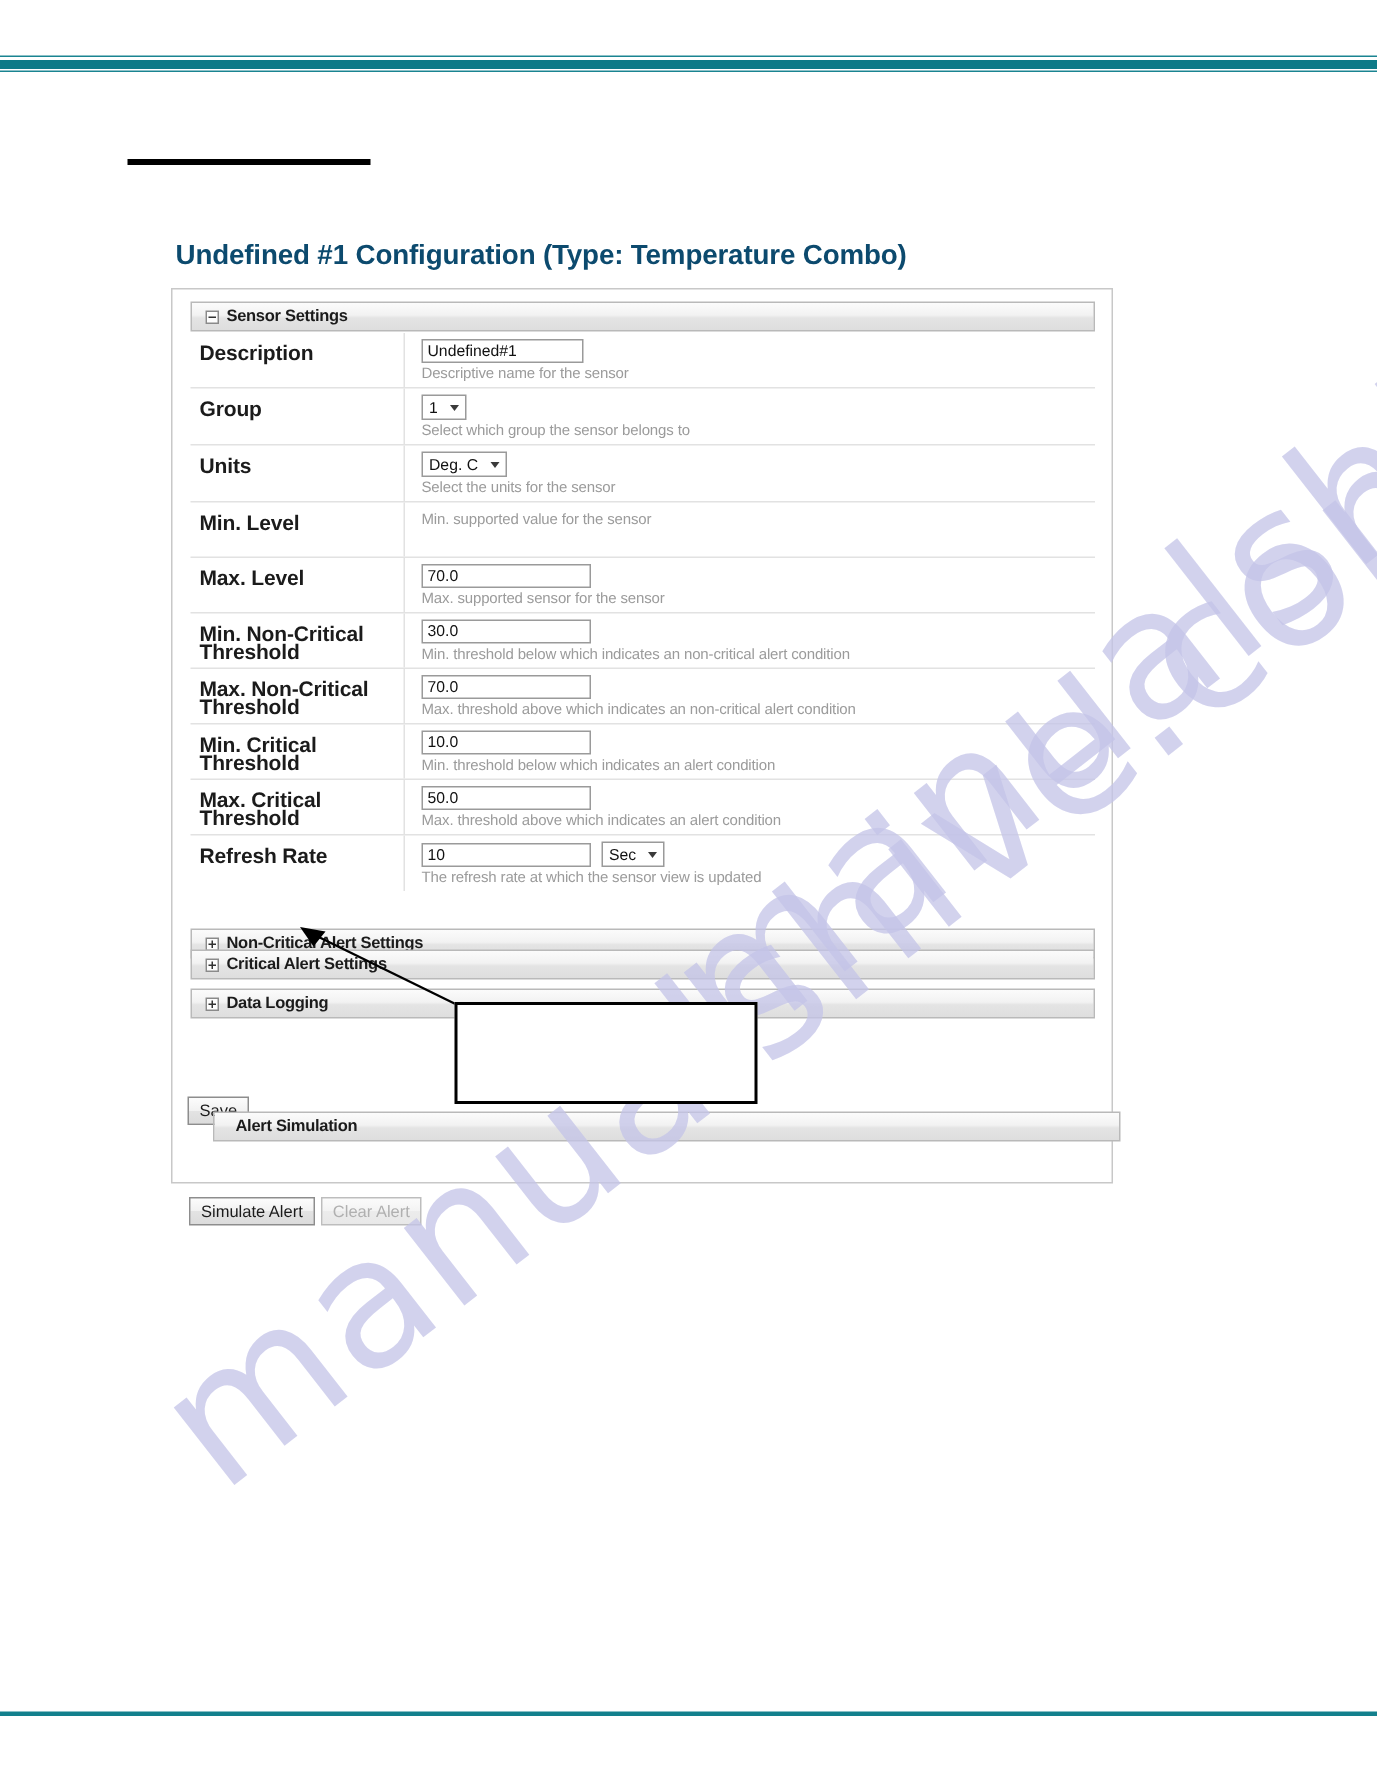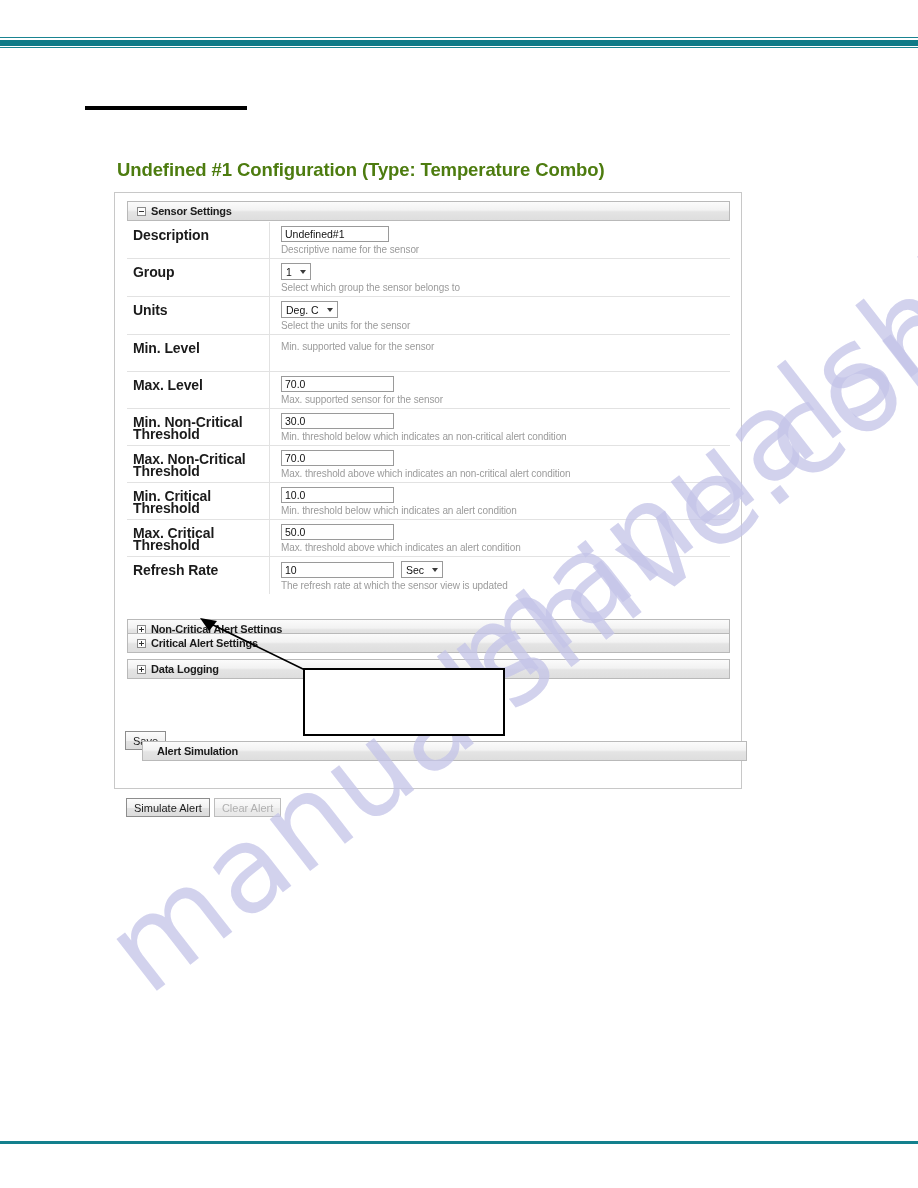--- a/index.html
+++ b/index.html
@@ -73,21 +73,21 @@
   .wm-1 { left: 300px; top: 320px; }
   .wm-2 { left: -40px; top: 610px; }
 
   
   .page-title {
     position: absolute;
     left: 117px;
     top: 159px;
     font-size: 18.5px;
     font-weight: bold;
-    color: #4d7c0f;
+    color: #0c4a6e;
     letter-spacing: -0.1px;
     white-space: nowrap;
   }
 
   
   .config-panel {
     position: absolute;
     left: 114px;
     top: 192px;
     width: 628px;

